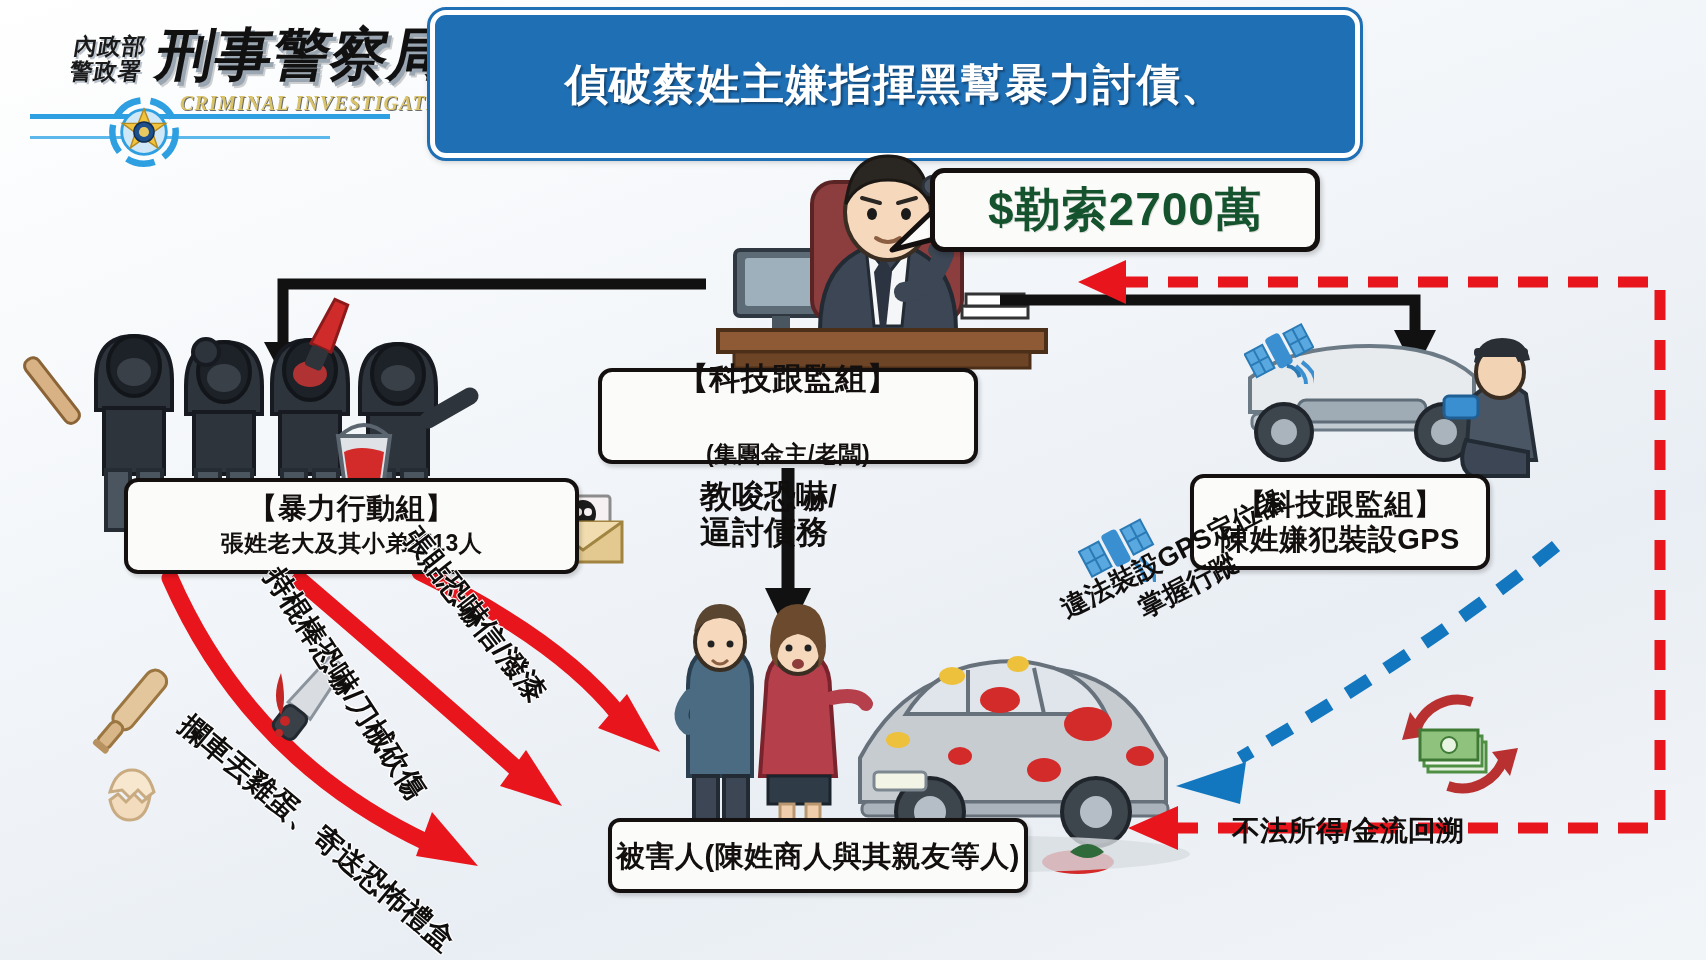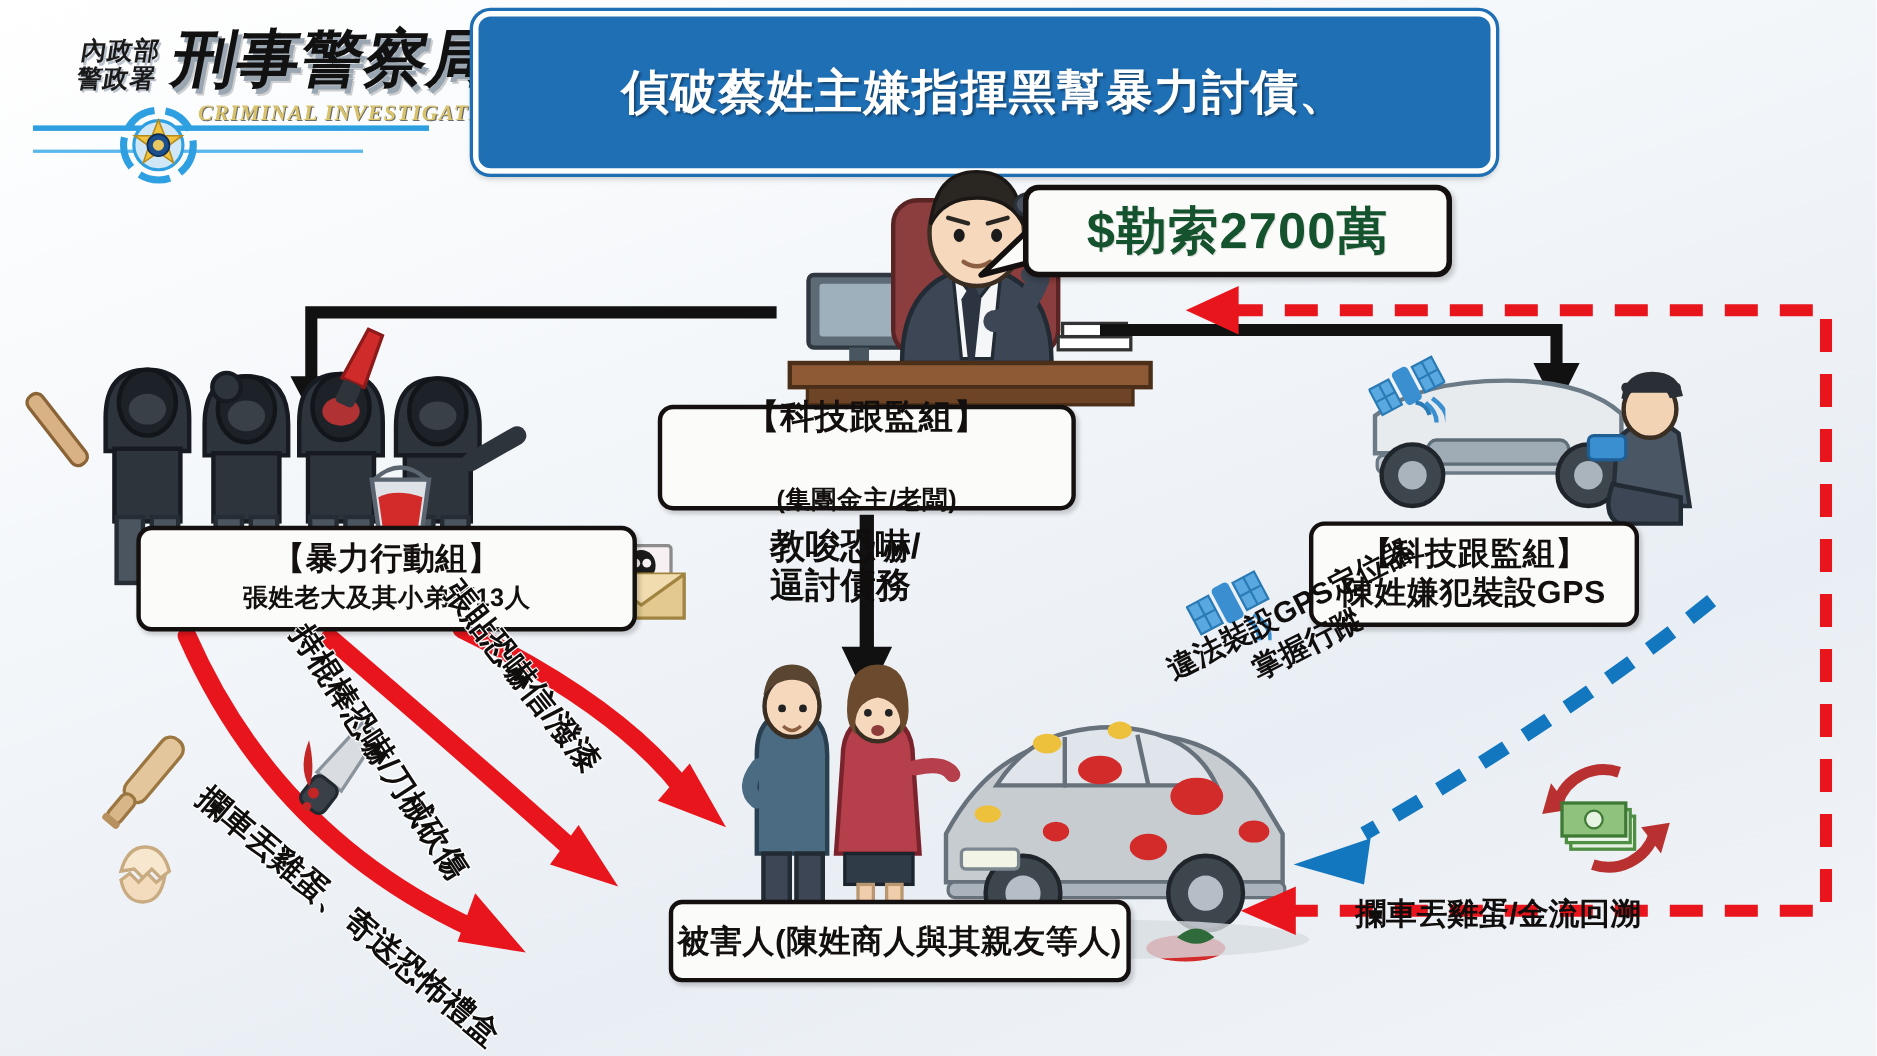--- a/index.html
+++ b/index.html
@@ -479,15 +479,15 @@
   <div id="cap-center">
     <div>教唆恐嚇/</div>
     <div>逼討債務</div>
   </div>
 
   <div id="cap-gps">
     <div>違法裝設GPS定位器</div>
     <div>掌握行蹤</div>
   </div>
 
-  <div id="cap-money">攔車丟雞蛋/金流回溯</div>
+  <div id="cap-money">不法所得/金流回溯</div>
 
 </div>
 
 </body></html>

